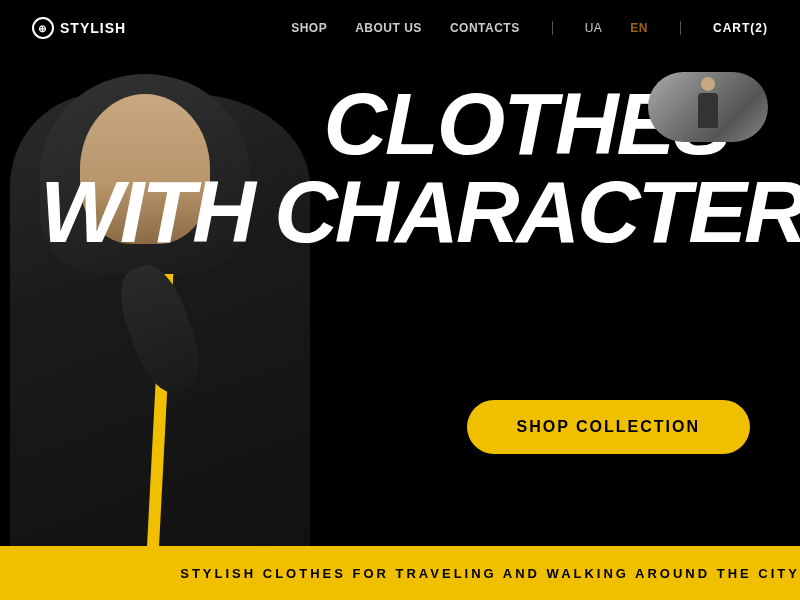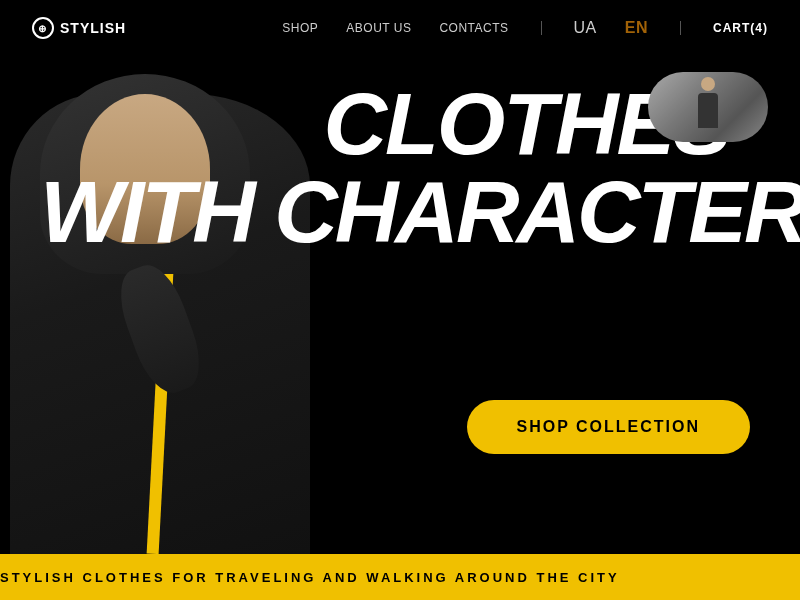--- a/index.html
+++ b/index.html
@@ -64,33 +64,33 @@
       align-items: center;
       gap: 28px;
     }
 
     .nav-link {
       color: #ccc;
       font-size: 12px;
       letter-spacing: 0.5px;
       cursor: pointer;
       text-transform: uppercase;
-      font-weight: 400;
+      font-weight: 700;
     }
 
     .nav-divider {
       width: 1px;
       height: 14px;
       background: #555;
       margin: 0 4px;
     }
 
     .nav-lang {
       color: #ccc;
-      font-size: 16px;
+      font-size: 12px;
       cursor: pointer;
       letter-spacing: 0.5px;
     }
 
     .nav-lang.active {
       color: #a16207;
       font-weight: 700;
     }
 
     .nav-cart {
@@ -294,25 +294,25 @@
       cursor: pointer;
       display: block;
     }
 
     
     .bottom-banner {
       position: absolute;
       bottom: 0;
       left: 0;
       right: 0;
-      height: 46px;
+      height: 54px;
       background: #f0c000;
       display: flex;
       align-items: center;
-      justify-content: flex-start;
+      justify-content: flex-end;
       z-index: 20;
     }
 
     .bottom-banner-text {
       font-size: 13px;
       font-weight: 800;
       letter-spacing: 3px;
       color: #000;
       text-transform: uppercase;
     }
@@ -333,21 +333,21 @@
       <span class="nav-link">ABOUT US</span>
       <span class="nav-link">CONTACTS</span>
 
       <div class="nav-divider"></div>
 
       <span class="nav-lang">UA</span>
       <span class="nav-lang active">EN</span>
 
       <div class="nav-divider"></div>
 
-      <button class="nav-cart">CART(4)</button>
+      <button class="nav-cart">CART(2)</button>
     </div>
   </nav>
 
   <div class="hero">
 
     <div class="person-figure">
       <div class="jacket-shape"></div>
       <div class="jacket-yellow-stripe"></div>
       <div class="hood-shape"></div>
       <div class="head-shape"></div>

